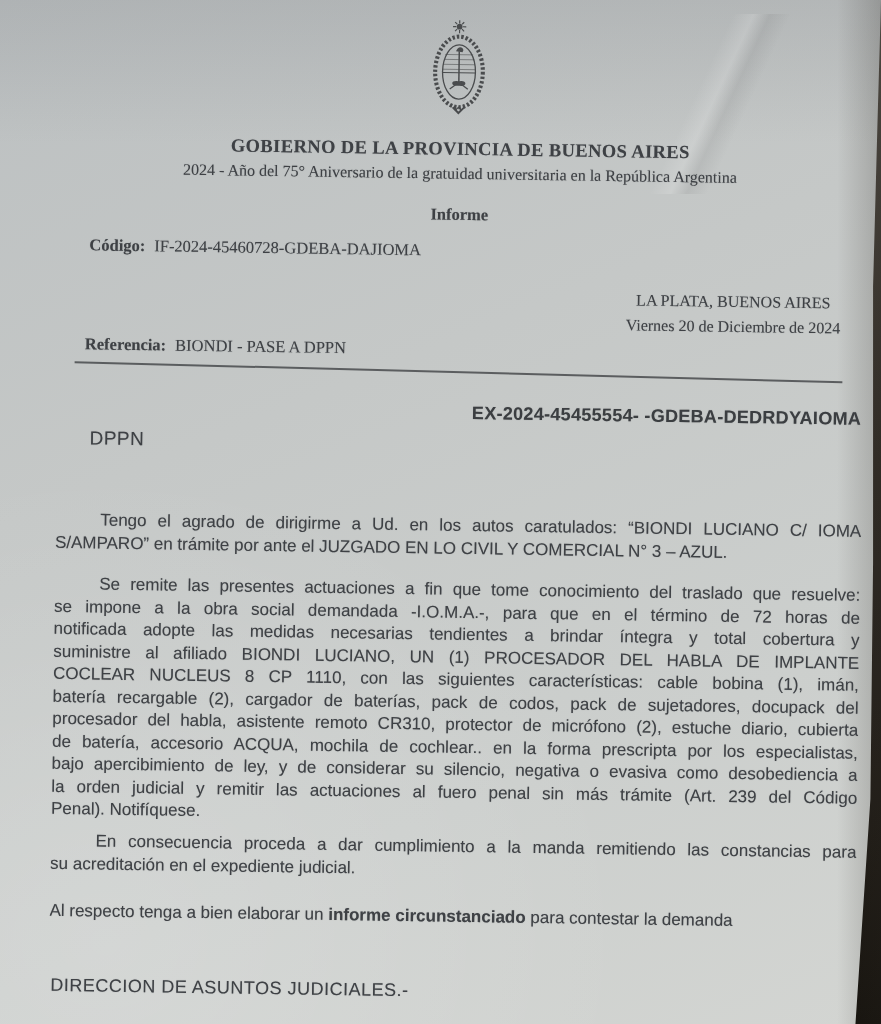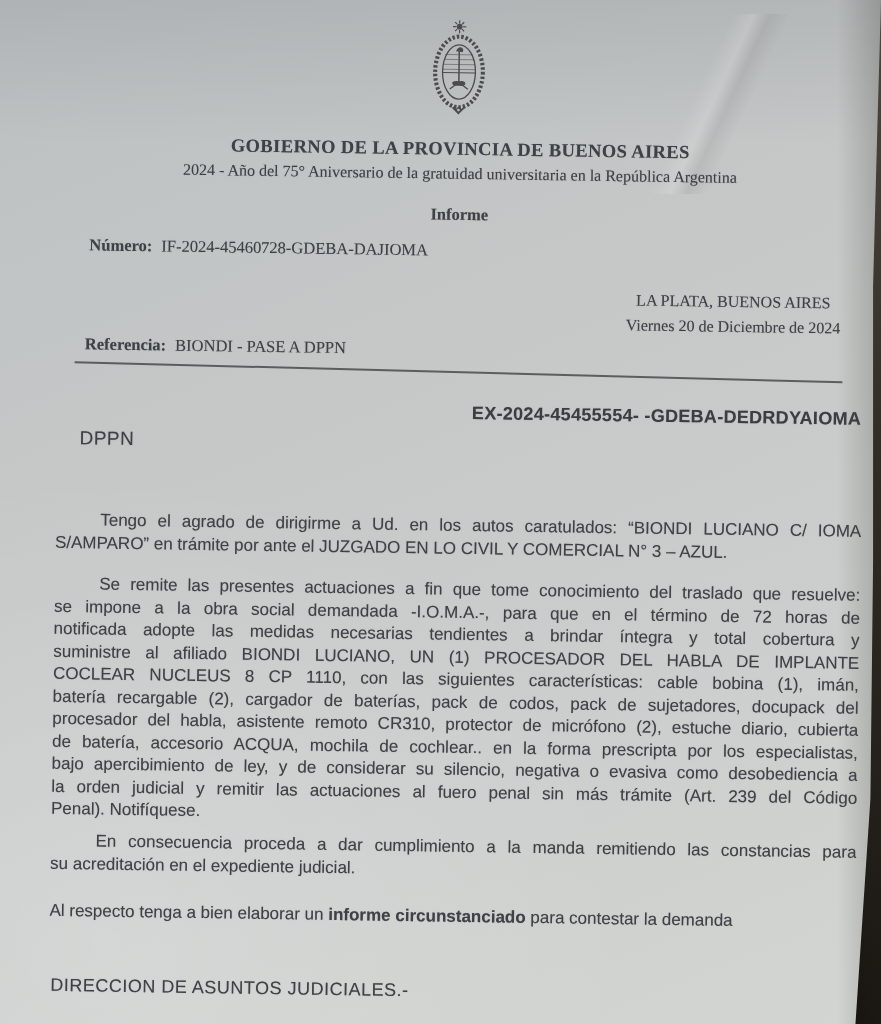--- a/index.html
+++ b/index.html
@@ -100,37 +100,37 @@
       <path d="M38 108 l7 7 l7 -7" stroke-width="2.4"></path>
       <path d="M41 112 l4 -4 l4 4" stroke-width="1.4"></path>
     </svg>
   </div>
 
   <div class="abs centered serif org" style="top:132px">GOBIERNO DE LA PROVINCIA DE BUENOS AIRES</div>
   <div class="abs centered serif motto" style="top:158px">2024 - Año del 75° Aniversario de la gratuidad universitaria en la República Argentina</div>
   <div class="abs centered serif doctype" style="top:198px">Informe</div>
 
   <div class="abs serif kv" style="left:93px;top:234px">
-    <span class="k">Número:</span><span class="v">IF-2024-45460728-GDEBA-DAJIOMA</span>
+    <span class="k">Código:</span><span class="v">IF-2024-45460728-GDEBA-DAJIOMA</span>
   </div>
 
   <div class="abs serif dateblock" style="right:36px;top:278px">
     <div>LA PLATA, BUENOS AIRES</div>
     <div>Viernes 20 de Diciembre de 2024</div>
   </div>
 
   <div class="abs serif kv" style="left:90px;top:333px">
     <span class="k">Referencia:</span><span class="v">BIONDI - PASE A DPPN</span>
   </div>
 
   <div class="abs rule" style="left:80px;top:360px;width:768px"></div>
 
   <div class="abs sans exline" style="left:478px;top:396px">EX-2024-45455554- -GDEBA-DEDRDYAIOMA</div>
 
-  <div class="abs sans addr" style="left:86px;top:426px">DPPN</div>
+  <div class="abs sans addr" style="left:96px;top:426px">DPPN</div>
 
   <div class="abs sans para" style="left:63px;top:508px">
     <div class="line jline indent">Tengo el agrado de dirigirme a Ud. en los autos caratulados: “BIONDI LUCIANO C/ IOMA</div>
     <div class="line lline">S/AMPARO” en trámite por ante el JUZGADO EN LO CIVIL Y COMERCIAL N° 3 – AZUL.</div>
   </div>
 
   <div class="abs sans para" style="left:63px;top:572px">
     <div class="line jline indent">Se remite las presentes actuaciones a fin que tome conocimiento del traslado que resuelve:</div>
     <div class="line jline">se impone a la obra social demandada -I.O.M.A.-, para que en el término de 72 horas de</div>
     <div class="line jline">notificada adopte las medidas necesarias tendientes a brindar íntegra y total cobertura y</div>

